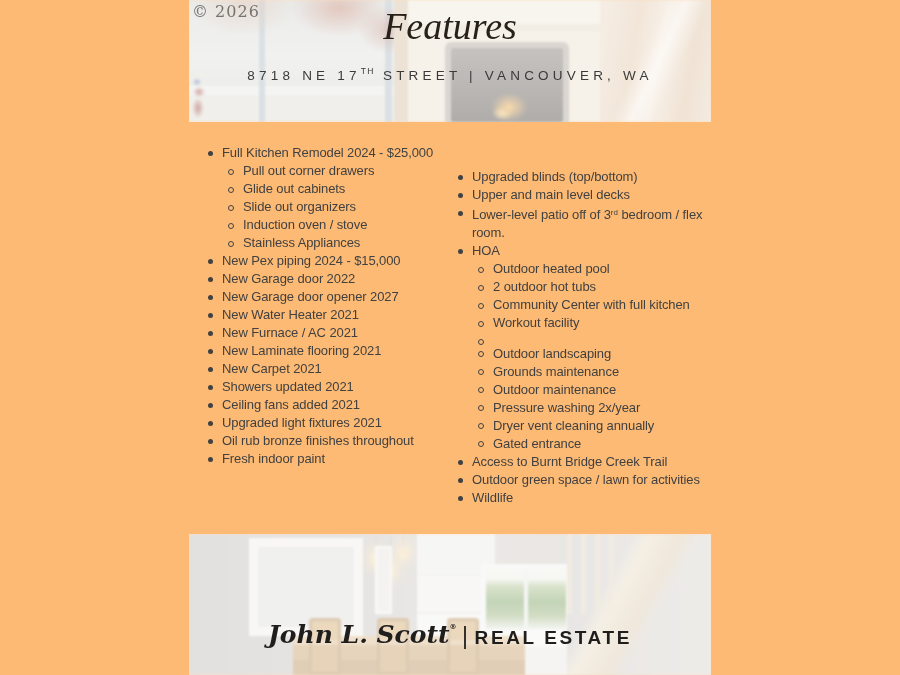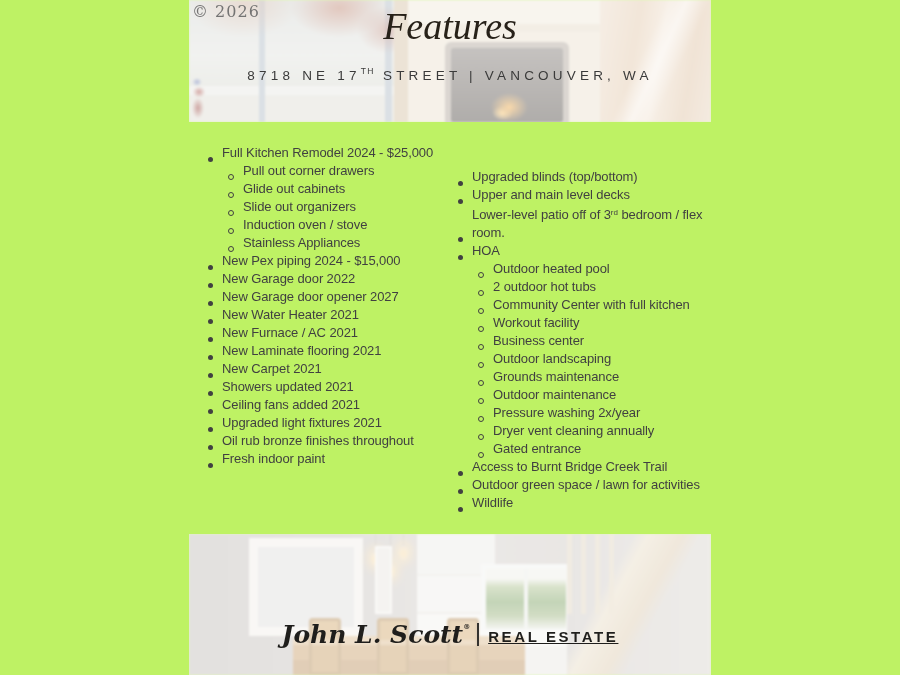--- a/index.html
+++ b/index.html
@@ -1,16 +1,16 @@
 <!DOCTYPE html>
 <html><head>
 <meta charset="utf-8">
 <style>
   html,body{margin:0;padding:0;background:#ffffff;}
-  .canvas{position:relative;width:900px;height:675px;background:#bef264;overflow:hidden;
+  .canvas{position:relative;width:900px;height:675px;background:#fdba74;overflow:hidden;
           font-family:"Liberation Sans","DejaVu Sans",sans-serif;}
 
   
   .strip{position:absolute;left:189px;width:522px;overflow:hidden;}
   .header-photo{top:0;height:122px;}
   .footer-photo{top:534px;height:141px;}
   .scene{position:absolute;inset:0;filter:blur(1.1px);}
   .ph-overlay{position:absolute;inset:0;z-index:2;}
   .header-photo .ph-overlay{background:rgba(255,255,255,0.50);}
   .footer-photo .ph-overlay{background:rgba(255,255,255,0.55);}
@@ -82,37 +82,37 @@
     font-family:"Liberation Serif","DejaVu Serif",serif;font-style:italic;font-weight:500;
     font-size:38px;color:#272119;}
   .address{position:absolute;left:0;right:0;top:66px;z-index:3;text-align:center;
     font-size:13.5px;letter-spacing:4.2px;color:#3a3a3a;}
   .address sup{font-size:8.5px;letter-spacing:1.5px;vertical-align:6px;}
 
   
   .features{position:absolute;left:204px;top:144px;width:516px;display:flex;z-index:1;}
   .col-left{width:250px;flex:none;}
   .col-right{flex:1;margin-top:24px;}
-  .li{display:flex;align-items:flex-end;line-height:18px;font-size:13px;
+  .li{display:flex;align-items:flex-start;line-height:18px;font-size:13px;
       letter-spacing:-0.1px;color:#414141;}
   .li.lv1{padding-left:4px;}
   .li.lv2{padding-left:24px;}
   .blt{flex:none;width:5px;height:5px;border-radius:50%;background:#414141;margin:7px 9px 0 0;}
   .blt.open{width:4px;height:4px;background:transparent;border:1.2px solid #414141;margin-top:6.5px;}
   .txt{flex:1;min-width:0;}
   .txt sup{font-size:8px;vertical-align:4px;letter-spacing:0;}
 
   
   .brand{position:absolute;left:0;right:0;top:86px;z-index:3;
-    display:flex;justify-content:center;align-items:center;}
+    display:flex;justify-content:center;align-items:flex-end;}
   .brand-script{font-family:"DejaVu Serif",serif;font-style:italic;font-weight:bold;
     font-size:25px;color:#1f1e1c;letter-spacing:0;}
   .brand-reg{font-size:7px;vertical-align:14px;color:#1f1e1c;}
   .brand-div{width:2px;height:23px;background:#34322f;margin:0 9px 0 7px;}
-  .brand-text{font-size:15px;font-weight:bold;letter-spacing:2.6px;color:#1f1e1c;padding-top:3px;text-decoration:underline;}
+  .brand-text{font-size:19px;font-weight:bold;letter-spacing:2.6px;color:#1f1e1c;padding-top:3px;}
 </style>
 </head>
 <body>
 
 <div class="canvas">
 
   <div class="strip header-photo">
     <div class="scene">
       <div class="h-base"></div>
       <div class="h-window"></div>
@@ -231,21 +231,20 @@
         <div class="li lv2">
           <span class="blt open"></span>
           <span class="txt">Community Center with full kitchen</span>
         </div>
         <div class="li lv2">
           <span class="blt open"></span>
           <span class="txt">Workout facility</span>
         </div>
         <div class="li lv2">
           <span class="blt open"></span>
-          <span class="txt">Business center</span>
         </div>
         <div class="li lv2">
           <span class="blt open"></span>
           <span class="txt">Outdoor landscaping</span>
         </div>
         <div class="li lv2">
           <span class="blt open"></span>
           <span class="txt">Grounds maintenance</span>
         </div>
         <div class="li lv2">

